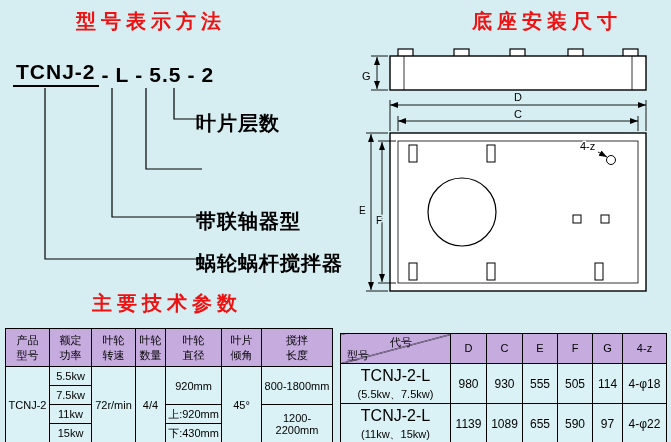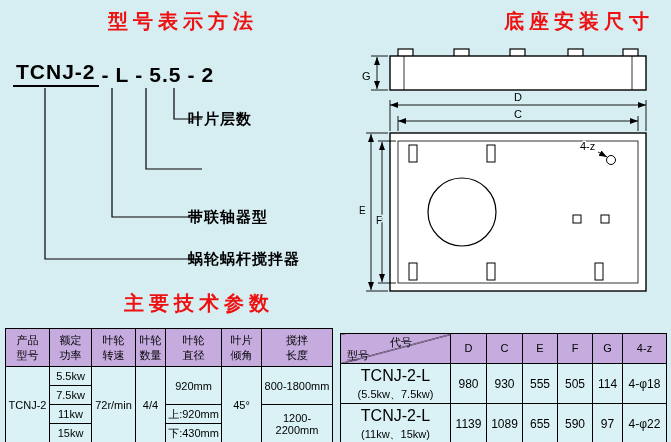--- a/index.html
+++ b/index.html
@@ -4,31 +4,31 @@
 <style>
   * { margin:0; padding:0; box-sizing:border-box; }
   html, body { width:671px; height:442px; }
   .page {
     position:relative; width:671px; height:442px;
     background:#d6eef2; color:#000; overflow:hidden;
     font-family:"Liberation Sans","DejaVu Sans",sans-serif;
   }
   .heading {
     position:absolute; color:#ee1111; font-size:20px; font-weight:bold;
-    letter-spacing:5px; white-space:nowrap;margin-left:32px;
+    letter-spacing:5px; white-space:nowrap;
   }
   .model-code {
     position:absolute; left:13px; top:60px; display:flex; align-items:flex-end;
     font-size:21px; font-weight:bold; letter-spacing:1px; white-space:nowrap;
   }
   .model-code .seg { padding:0 3px; }
   .model-code .series { border-bottom:2px solid #000; padding-bottom:1px; }
   .tree { position:absolute; left:0; top:88px; }
   .callout {
-    position:absolute; left:188px; font-size:15px; font-weight:bold;
+    position:absolute; left:196px; font-size:20px; font-weight:bold;
     letter-spacing:1px; white-space:nowrap;text-align:right;
   }
   .drawing { position:absolute; left:358px; top:38px; }
   table { border-collapse:collapse; position:absolute; table-layout:fixed; }
   td, th {
     border:1px solid #000; text-align:center; vertical-align:middle;
     font-weight:normal; padding:0 1px; overflow:hidden;
   }
   th { background:#c6abdf; font-size:11px; line-height:1.3; }
   td { background:#daf2f5; font-size:11px; }

